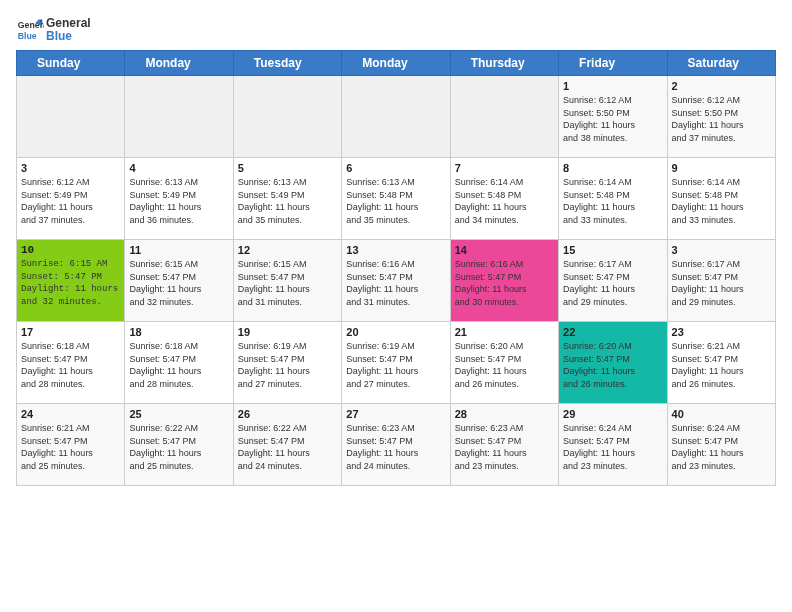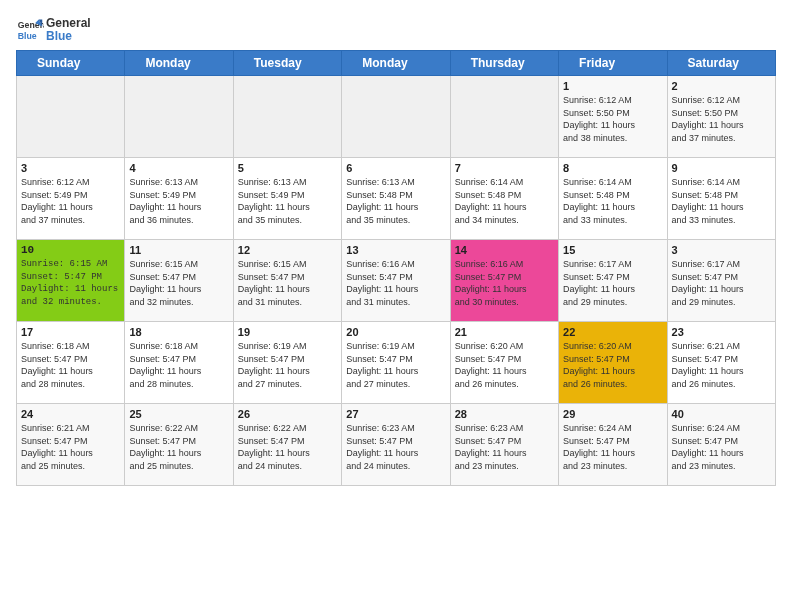--- a/index.html
+++ b/index.html
@@ -278,21 +278,21 @@
 Daylight: 11 hours
 and 27 minutes.</div>
           </td>
           <td style="background: rgb(255, 255, 255);">
             <span class="day-num">21</span>
             <div class="cell-text" style="white-space: pre-line;">Sunrise: 6:20 AM
 Sunset: 5:47 PM
 Daylight: 11 hours
 and 26 minutes.</div>
           </td>
-          <td style="background: #eab308; margin-left: 20px;">
+          <td style="background: #14b8a6; margin-left: 20px;">
             <span class="day-num">22</span>
             <div class="cell-text" style="white-space: pre-line;">Sunrise: 6:20 AM
 Sunset: 5:47 PM
 Daylight: 11 hours
 and 26 minutes.</div>
           </td>
           <td style="background: rgb(255, 255, 255);">
             <span class="day-num">23</span>
             <div class="cell-text" style="white-space: pre-line;">Sunrise: 6:21 AM
 Sunset: 5:47 PM

